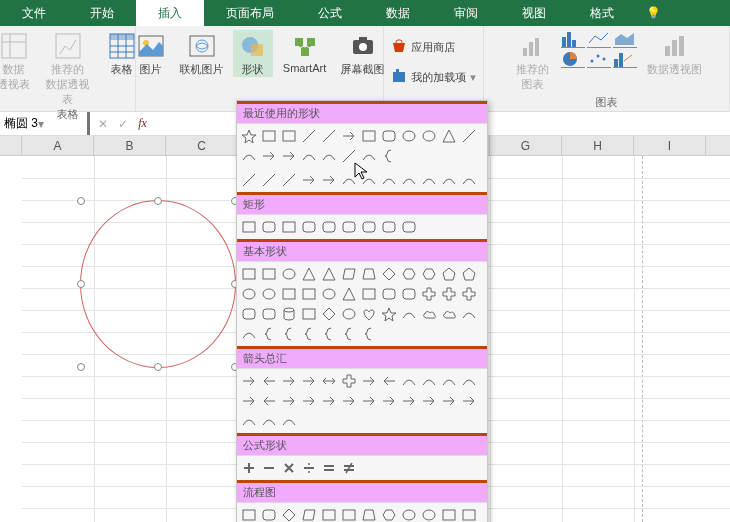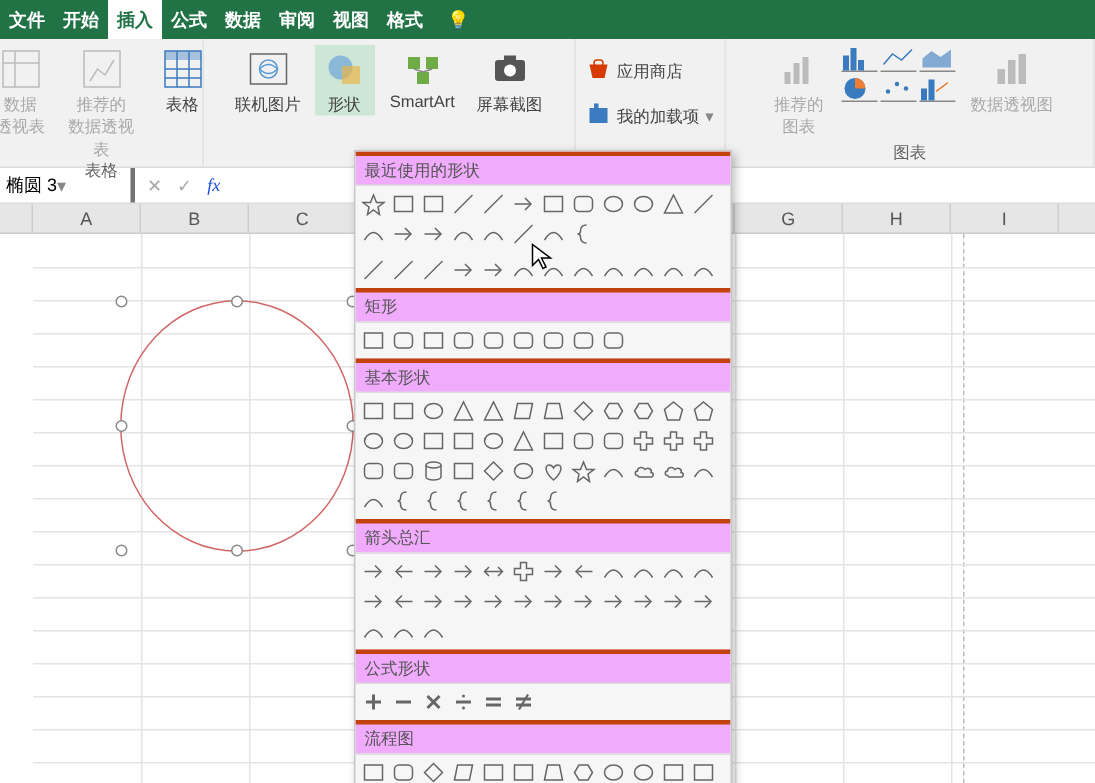--- a/index.html
+++ b/index.html
@@ -1,38 +1,38 @@
 <!DOCTYPE html>
 <html><head>
 <meta charset="utf-8">
 <style>
   * { box-sizing: border-box; margin: 0; padding: 0; font-family: "Microsoft YaHei", "SimSun", sans-serif; }
   body { width: 730px; height: 522px; overflow: hidden; background: #fff; position: relative; font-size: 12px; }
 
   .ribbon-tabs { display: flex; background: #217346; height: 26px; color: #fff; align-items: stretch; }
-  .ribbon-tab { padding: 0 6px; display: flex; align-items: center; cursor: pointer; font-weight: bold; }
+  .ribbon-tab { padding: 0 22px; display: flex; align-items: center; cursor: pointer; }
   .ribbon-tab.active { background: #fff; color: #217346; }
   .tellme { flex: 1; display: flex; align-items: center; color: #cfe8da; padding: 0 10px; }
   .tellme-icon { margin-right: 4px; }
 
   .ribbon-body { height: 86px; background: #f1f1f1; border-bottom: 1px solid #dcdcdc; display: flex; }
   .rgroup { border-right: 1px solid #e1e1e1; padding: 2px 6px 0 6px; display: flex; flex-direction: column; align-items: center; justify-content: space-between; }
   .rgroup-content { display: flex; gap: 6px; align-items: flex-start; padding-top: 2px; }
   .rgroup-label { width: 100%; text-align: center; font-size: 11px; color: #666; line-height: 14px; padding-bottom: 2px; }
   .rbtn { display: flex; flex-direction: column; align-items: center; width: 48px; font-size: 11px; color: #444; cursor: pointer; }
   .rbtn.small { width: auto; flex-direction: row; gap: 4px; height: 22px; align-items: center; }
   .ricon { width: 32px; height: 32px; display: flex; align-items: center; justify-content: center; }
   .rbtn.disabled { color: #aaa; }
   .rbtn.active { background: #cde6d6; }
 
   .namebox-row { display: flex; height: 24px; border-bottom: 1px solid #dcdcdc; align-items: center; background: #fff; }
   .namebox { width: 90px; border-right: 3px solid #737373; padding: 0 4px; display: flex; justify-content: flex-start; align-items: center; height: 100%; }
   .namebox-dd { color: #888; }
   .fxarea { display: flex; align-items: center; gap: 10px; padding: 0 8px; color: #aaa; }
-  .fxarea .fx { font-style: italic; font-family: "Times New Roman", serif; color: #1d4ed8; }
+  .fxarea .fx { font-style: italic; font-family: "Times New Roman", serif; color: #7f1d1d; }
 
   .grid-area { position: relative; height: 386px; background: #fff; }
   .colheaders { position: absolute; top: 0; left: 22px; right: 0; height: 20px; display: flex; background: #e6e6e6; border-bottom: 1px solid #ccc; }
   .colheader { border-right: 1px solid #ccc; text-align: center; line-height: 20px; color: #555; }
   .corner { position: absolute; left: 0; top: 0; width: 22px; height: 20px; background: #e6e6e6; border-right: 1px solid #ccc; border-bottom: 1px solid #ccc; }
   .cells { position: absolute; top: 20px; left: 22px; right: 0; bottom: 0; }
   .gridline-v { position: absolute; top: 0; bottom: 0; border-right: 1px solid #e4e4e4; }
   .gridline-h { position: absolute; left: 0; right: 0; border-bottom: 1px solid #e4e4e4; }
   .dashed-v { border-right: 1px dashed #bbb; }
 
@@ -51,20 +51,21 @@
   .chart-mini { width: 24px; height: 18px; display: flex; align-items: flex-end; gap: 1px; border-bottom: 1px solid #888; padding: 0 1px; }
   .chart-mini span { display: block; width: 4px; background: #3a7bbf; }
 </style>
 </head>
 <body>
 
 <div class="ribbon-tabs">
   <div class="ribbon-tab">文件</div>
   <div class="ribbon-tab">开始</div>
   <div class="ribbon-tab active">插入</div>
+  <div class="ribbon-tab">页面布局</div>
   <div class="ribbon-tab">公式</div>
   <div class="ribbon-tab">数据</div>
   <div class="ribbon-tab">审阅</div>
   <div class="ribbon-tab">视图</div>
   <div class="ribbon-tab">格式</div>
   <div class="tellme">
     <span class="tellme-icon">💡</span>
   </div>
 </div>
 
@@ -104,20 +105,30 @@
             </svg>
         </div>
         <span>表格</span>
       </div>
     </div>
     <div class="rgroup-label">表格</div>
   </div>
 
   <div class="rgroup" style="width:248px">
     <div class="rgroup-content">
+      <div class="rbtn" style="width:40px">
+        <div class="ricon">
+          <svg width="28" height="28">
+              <rect x="2" y="4" width="24" height="20" fill="none" stroke="#666"></rect>
+              <circle cx="9" cy="11" r="3" fill="#f0c040"></circle>
+              <path d="M2 20 L10 12 L16 18 L22 10 L26 14 L26 24 L2 24 Z" fill="#5b9bd5"></path>
+            </svg>
+        </div>
+        <span>图片</span>
+      </div>
       <div class="rbtn" style="width:50px">
         <div class="ricon">
           <svg width="28" height="28">
               <rect x="2" y="4" width="24" height="20" fill="none" stroke="#666"></rect>
               <circle cx="14" cy="14" r="6" fill="none" stroke="#5b9bd5"></circle>
               <path d="M8 14 Q14 8 20 14 Q14 20 8 14" fill="none" stroke="#5b9bd5"></path>
             </svg>
         </div>
         <span>联机图片</span>
       </div>

